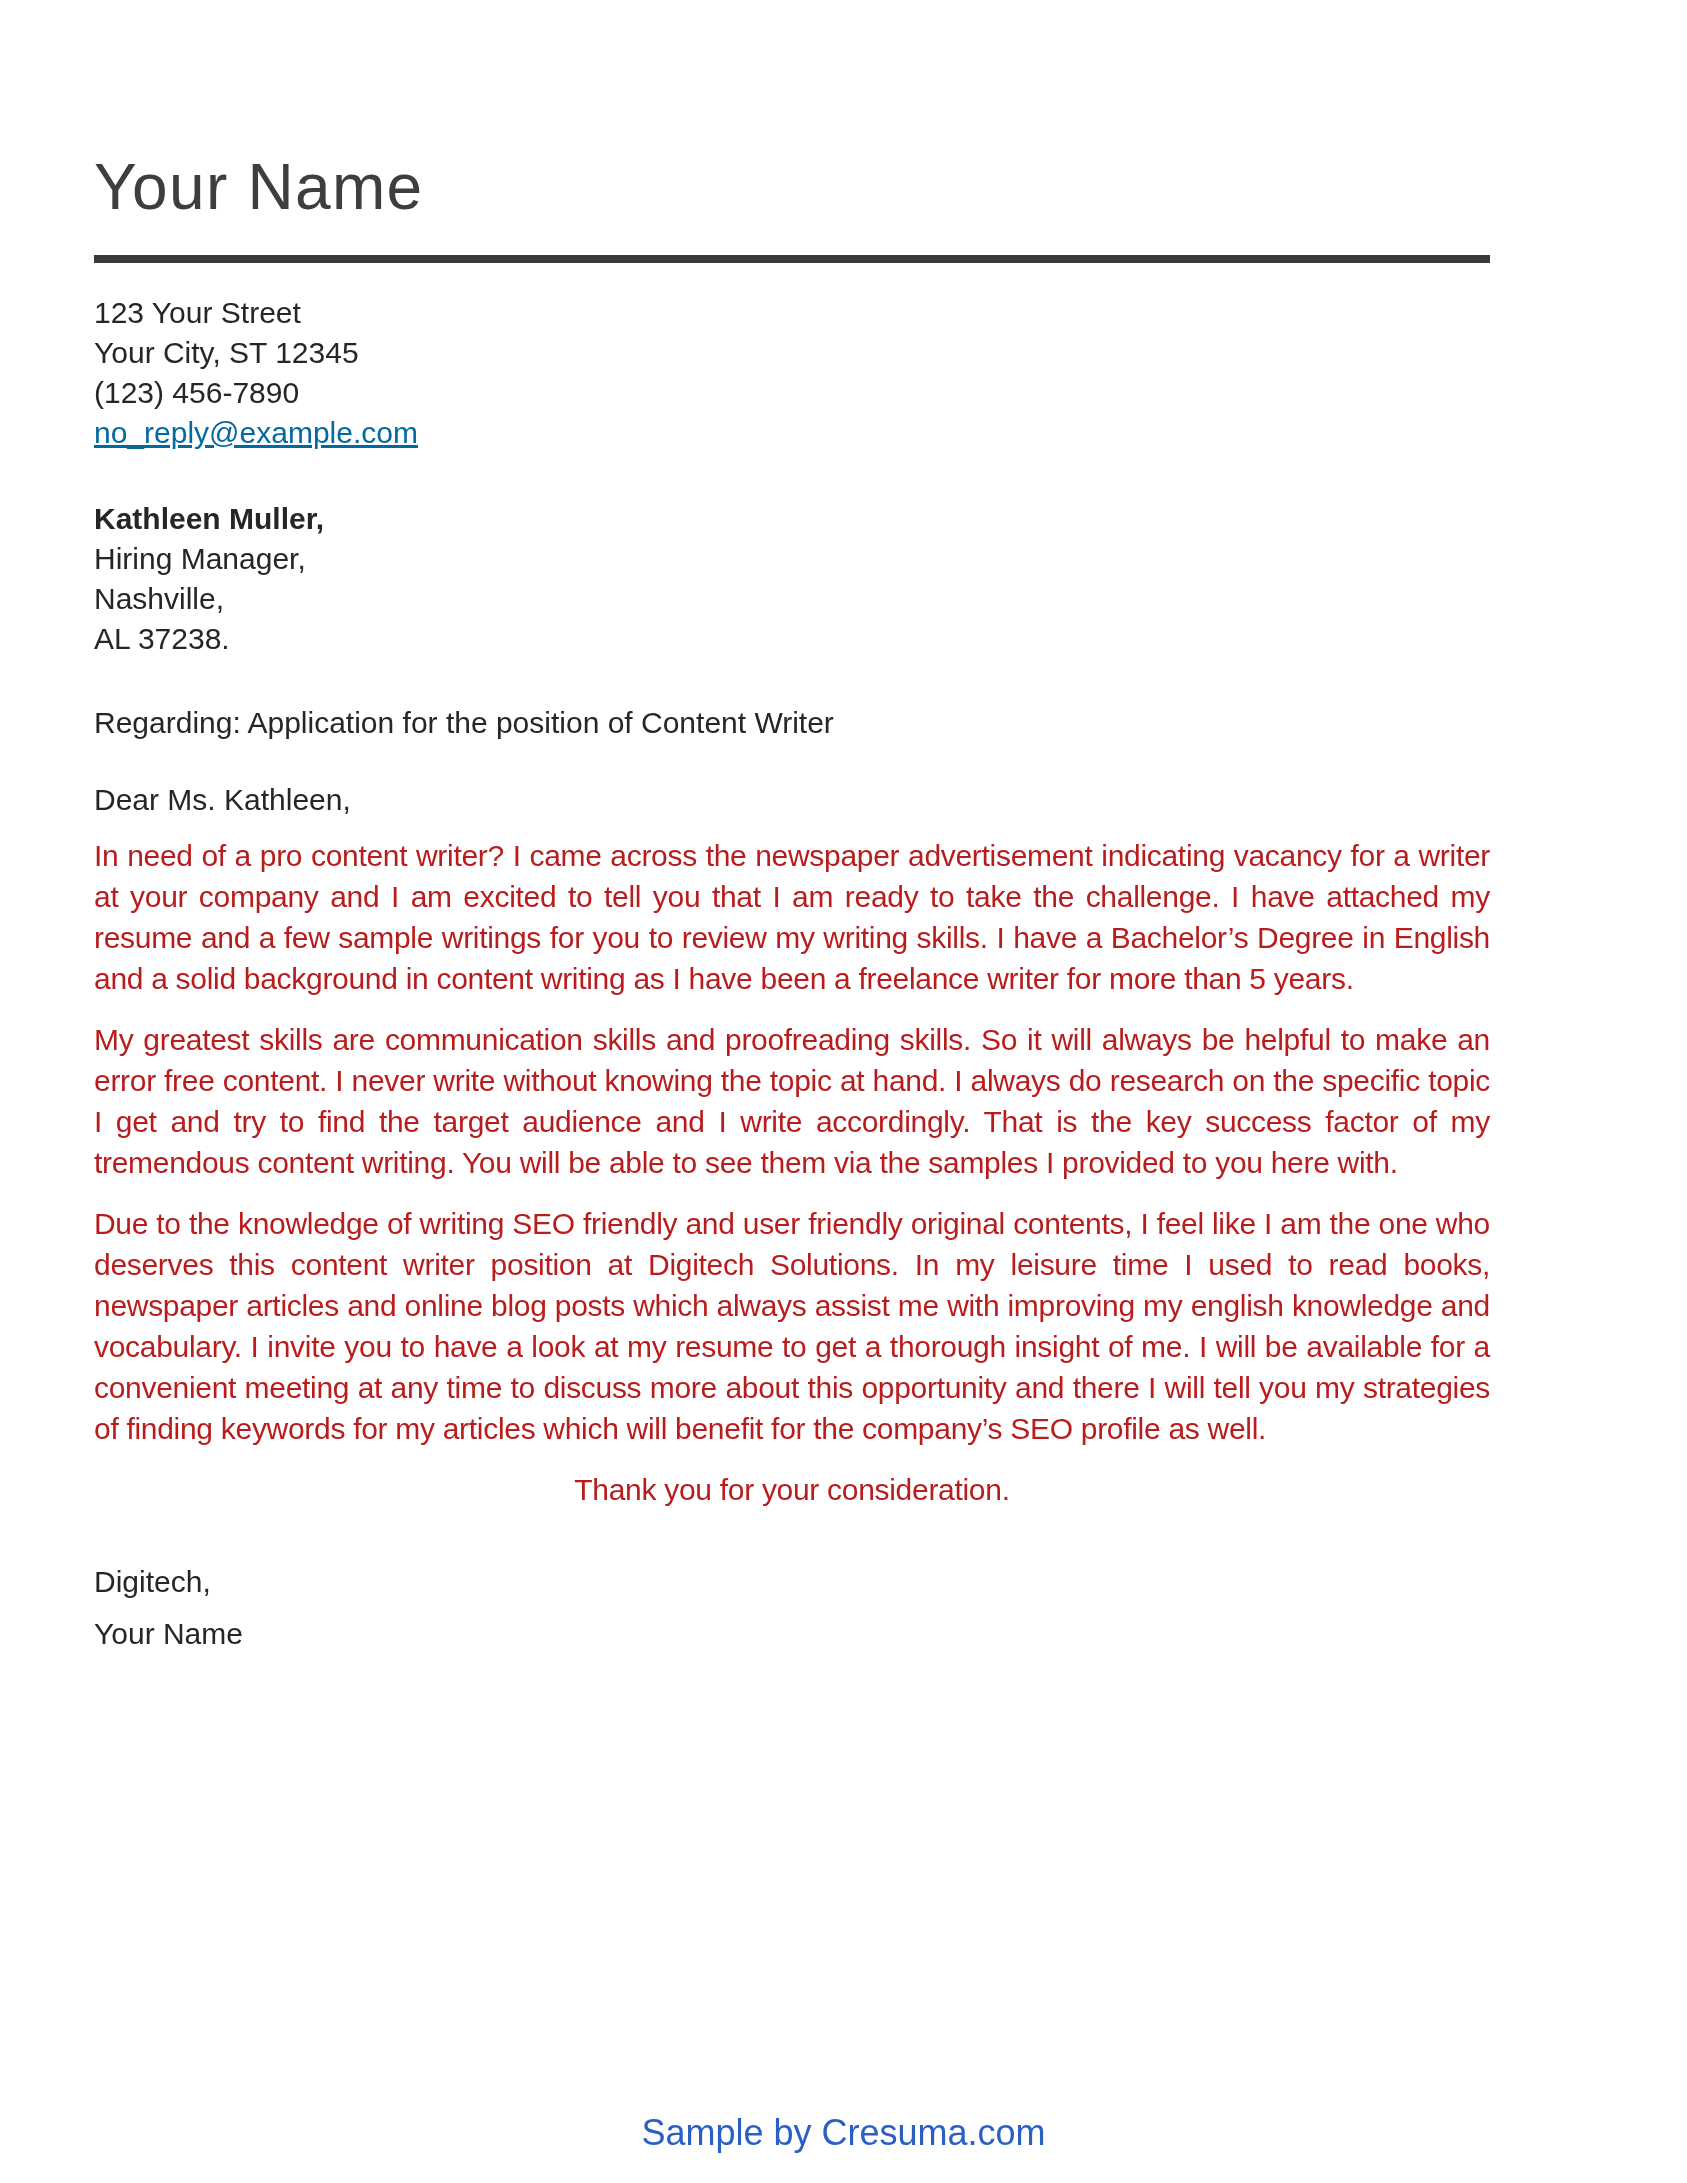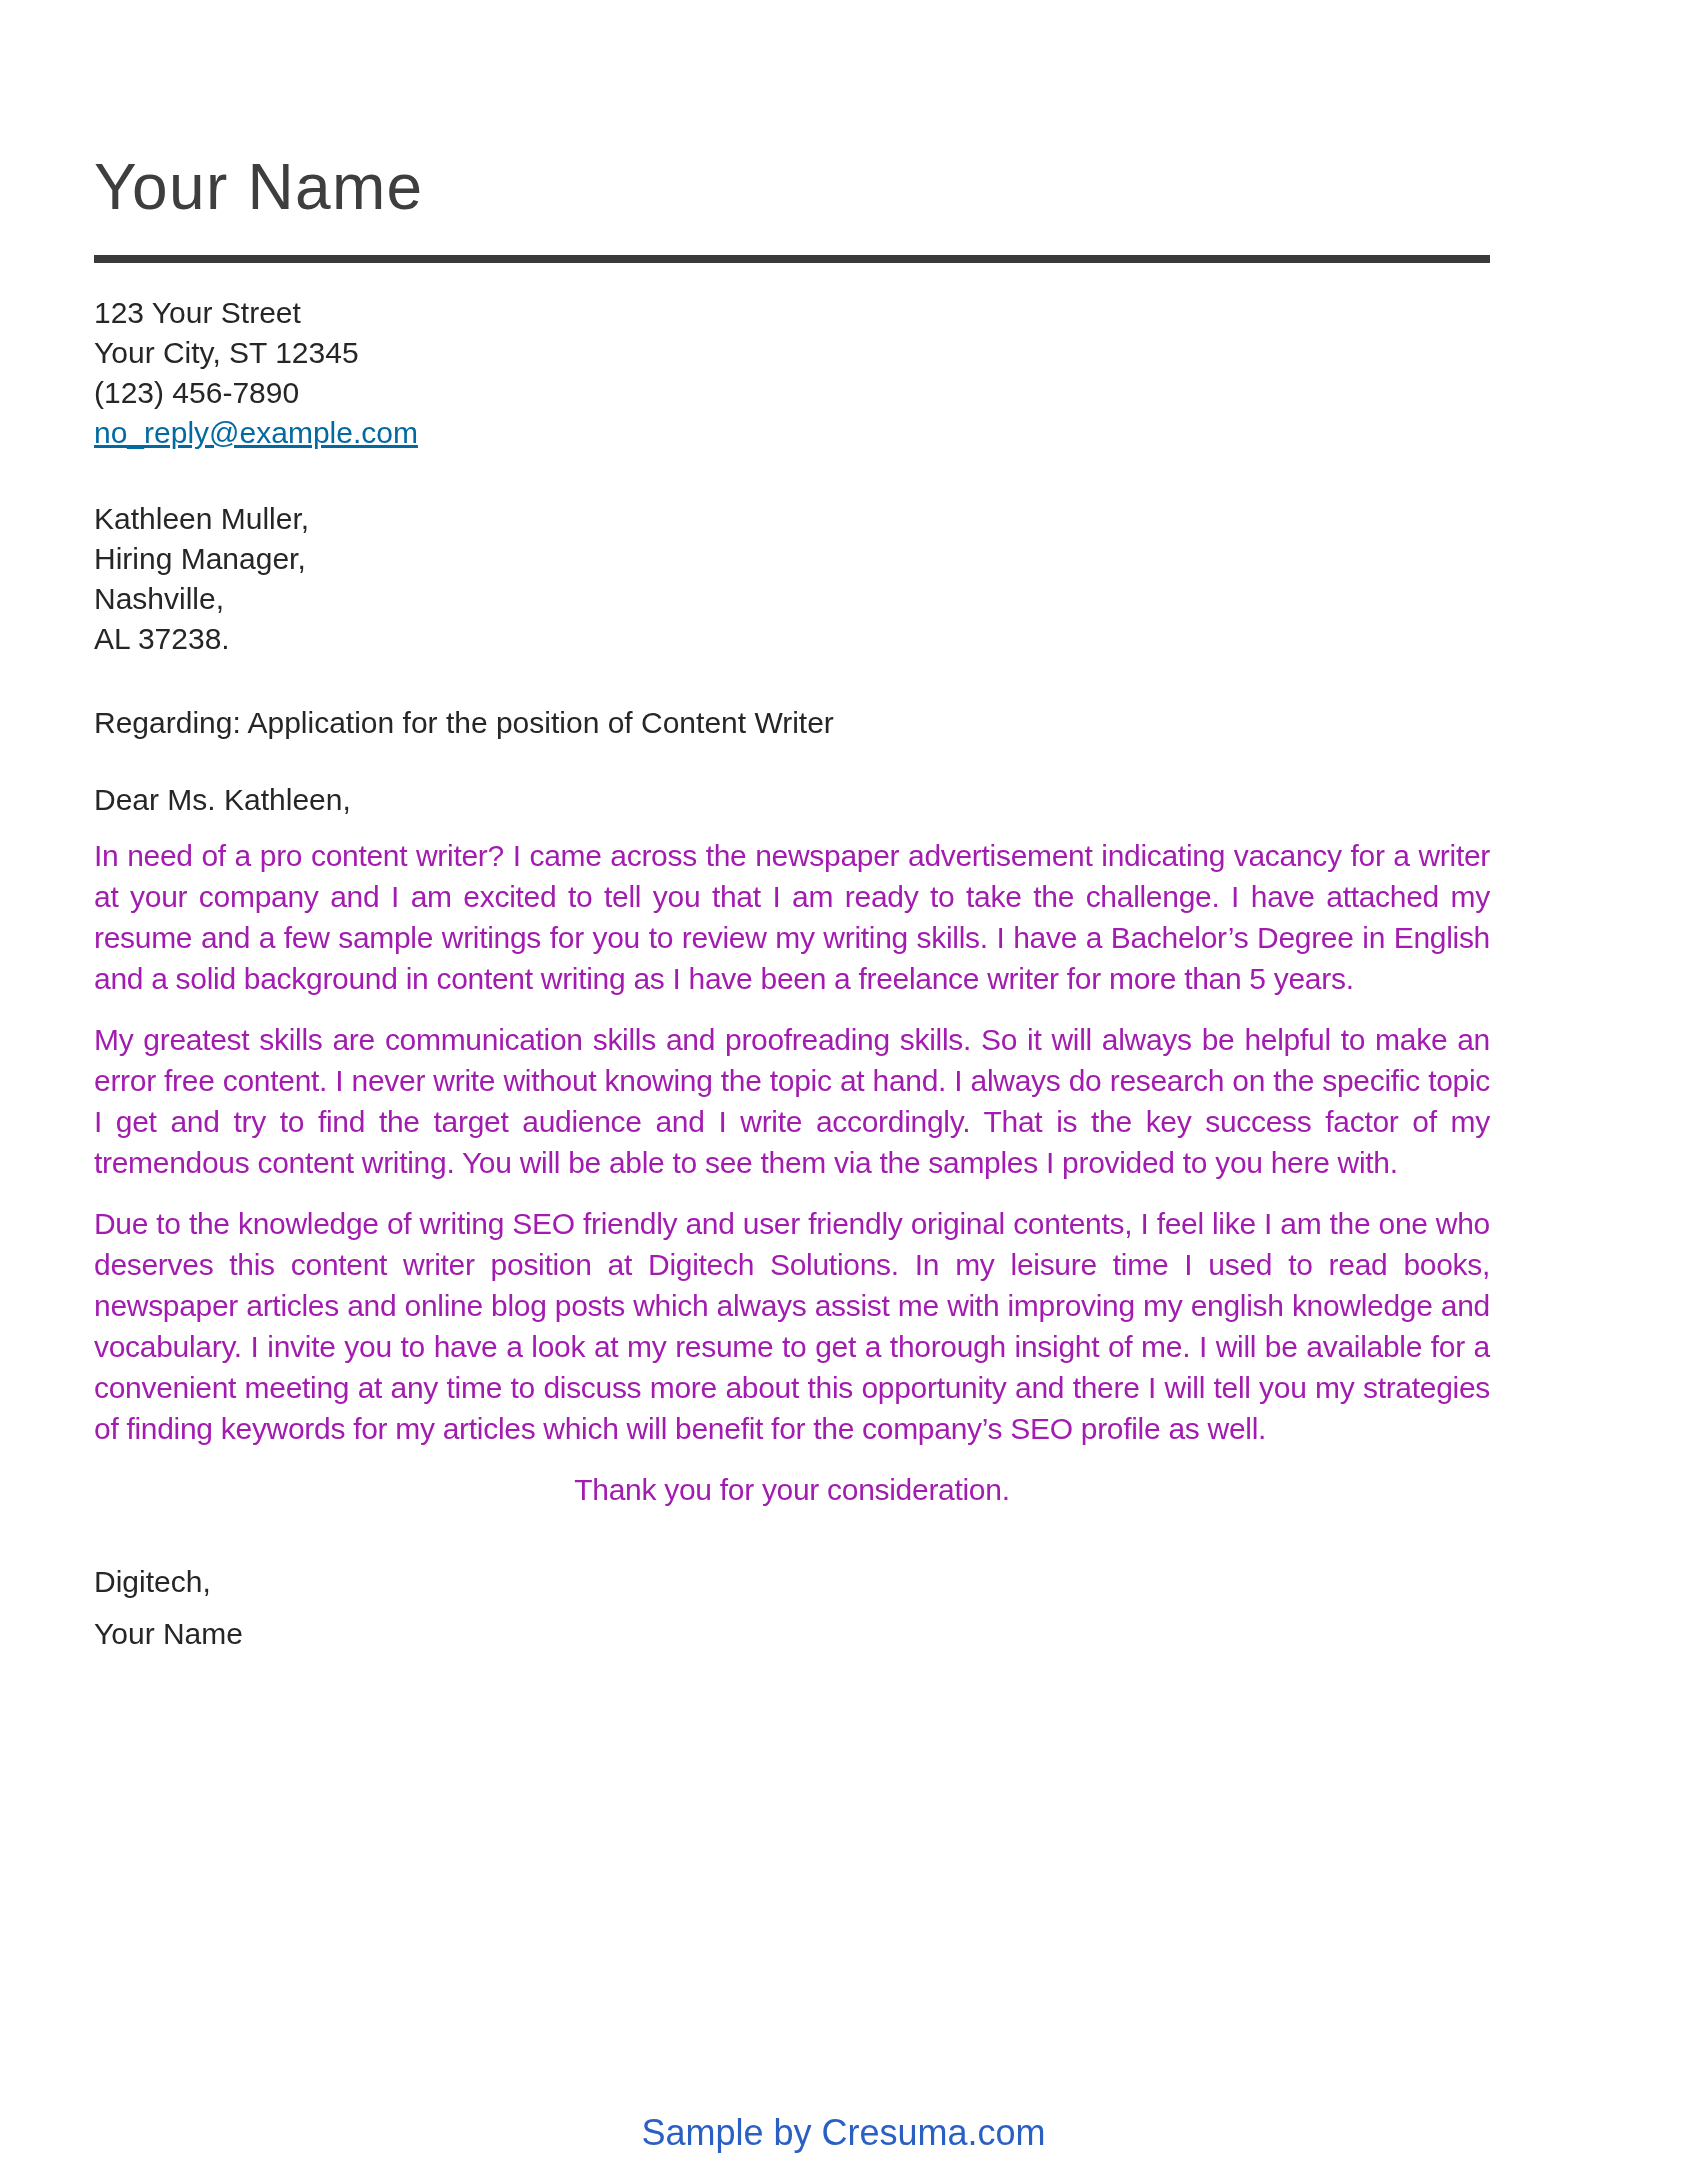--- a/index.html
+++ b/index.html
@@ -24,33 +24,33 @@
   .rule { height: 8.6px; background: #3a3a3a; margin-top: 30px; }
 
   .block { font-size: 30px; line-height: 40px; }
   .contact { margin-top: 30px; }
   .contact div { white-space: nowrap; }
   a.email-link { color: #2f5cb8; text-decoration: underline; }
 
   .date-line { margin-top: 41px; }
 
   .recipient { margin-top: 46px; }
-  .recipient-name { font-weight: 400; margin-top: 40px; }
+  .recipient-name { font-weight: 700; margin-top: 40px; }
 
   .subject-line { margin-top: 44px; }
   .salutation { margin-top: 37px; }
 
   .letter-body { margin-top: 14.6px; }
   .letter-body p {
     margin: 0 0 20px 0;
     font-size: 30px;
     line-height: 41px;
     letter-spacing: -0.3px;
     text-align: justify;
-    color: #a21caf;
+    color: #b91c1c;
   }
   .letter-body p.no-justify { text-align: center; }
 
   .valediction { margin-top: 52px; }
   .signature { margin-top: 12.6px; }
 
   .footer {
     position: absolute;
     left: 0; right: 0; bottom: 29px;
     text-align: center;

